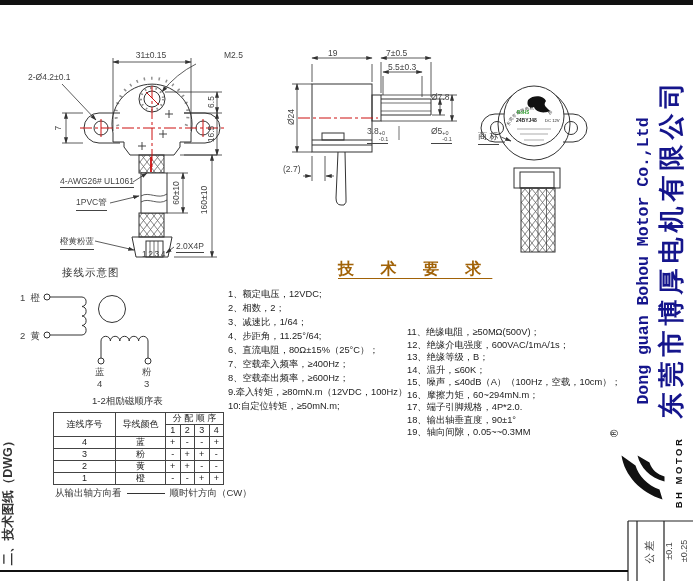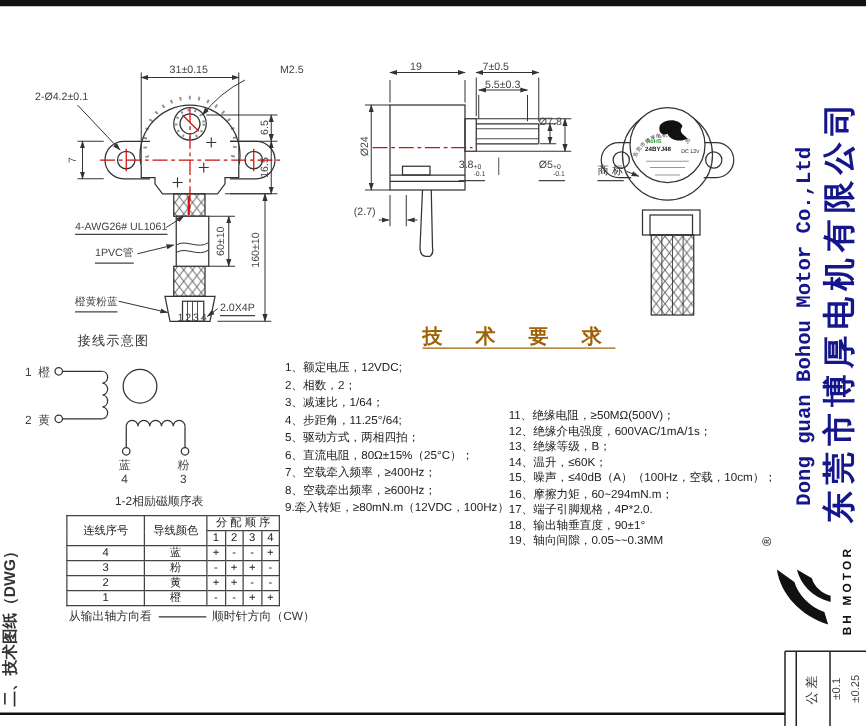--- a/index.html
+++ b/index.html
@@ -223,25 +223,25 @@
   <div class="abs dim" style="left:142px;top:366px;font-size:9.5px;">粉</div>
   <div class="abs dim" style="left:144px;top:378px;font-size:9.5px;">3</div>
   <div class="abs cjk" style="left:92px;top:395px;font-size:9.5px;">1-2相励磁顺序表</div>
 
   <div class="abs reqtitle" style="left:338px;top:259px;">技 术 要 求</div>
   <div class="abs req" style="left:228px;top:287px;">
     <div>1、额定电压，12VDC;</div>
     <div>2、相数，2；</div>
     <div>3、减速比，1/64；</div>
     <div>4、步距角，11.25°/64;</div>
-    <div>5、驱动方式，两相四拍；</div>
     <div>6、直流电阻，80Ω±15%（25°C）；</div>
     <div>7、空载牵入频率，≥400Hz；</div>
     <div>8、空载牵出频率，≥600Hz；</div>
     <div>9.牵入转矩，≥80mN.m（12VDC，100Hz）</div>
+    <div>10:自定位转矩，≥50mN.m;</div>
   </div>
   <div class="abs req reqr" style="left:407px;top:287px;margin-top:39px;">
     <div>11、绝缘电阻，≥50MΩ(500V)；</div>
     <div>12、绝缘介电强度，600VAC/1mA/1s；</div>
     <div>13、绝缘等级，B；</div>
     <div>14、温升，≤60K；</div>
     <div>15、噪声，≤40dB（A）（100Hz，空载，10cm）；</div>
     <div>16、摩擦力矩，60~294mN.m；</div>
     <div>17、端子引脚规格，4P*2.0.</div>
     <div>18、输出轴垂直度，90±1°</div>

